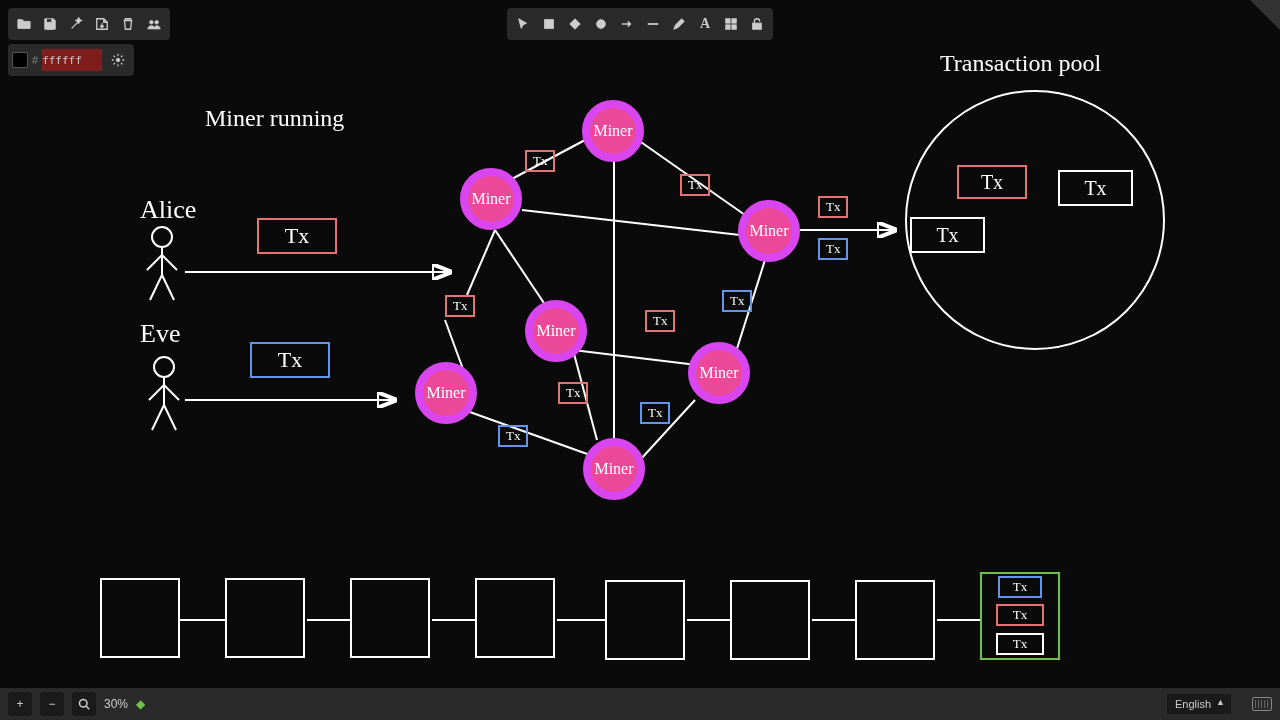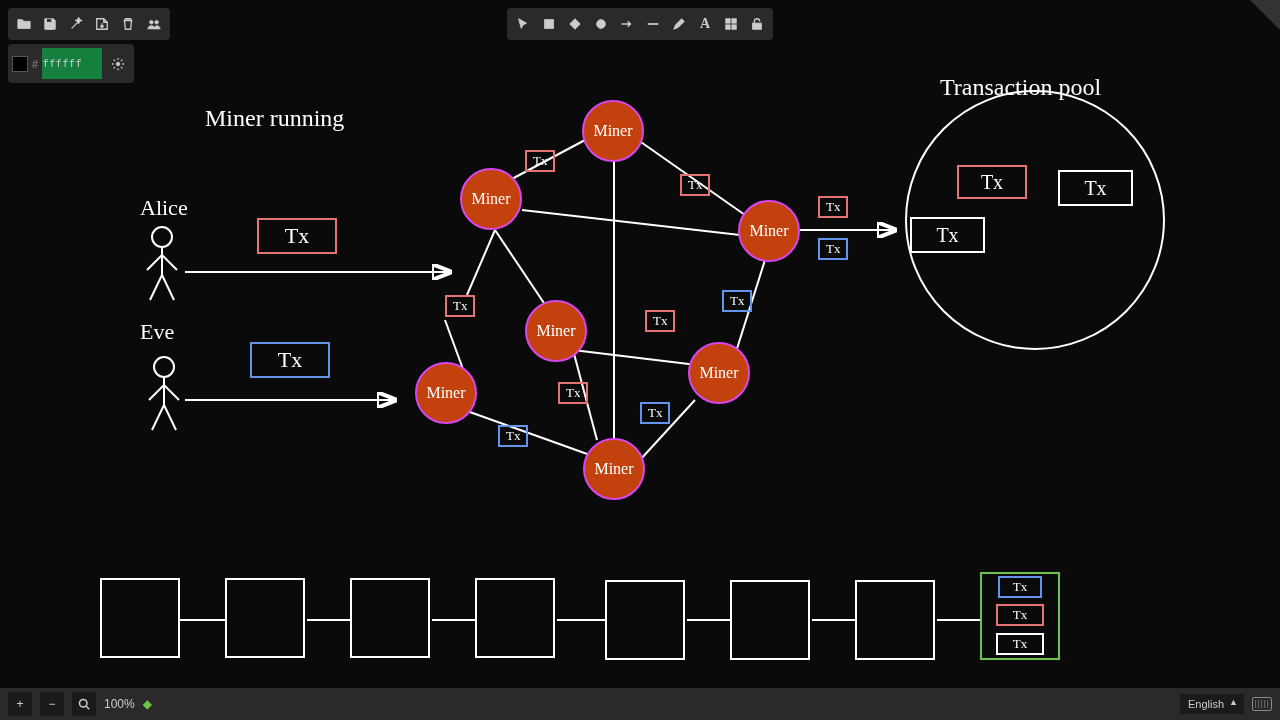--- a/index.html
+++ b/index.html
@@ -20,51 +20,51 @@
     position: absolute; top: 8px; left: 50%; transform: translateX(-50%);
     background: #2a2a2a; border-radius: 4px;
     display: flex; padding: 4px; gap: 2px;
   }
   .tool-btn {
     width: 24px; height: 24px; display: flex; align-items: center; justify-content: center;
     color: #ccc; cursor: pointer; border-radius: 3px; font-size: 14px;
   }
   .tool-btn svg { width: 14px; height: 14px; fill: #ccc; stroke: #ccc; }
   .color-input {
-    background: #15803d; border: none; color: #ccc; width: 60px; height: 31px;
+    background: #7f1d1d; border: none; color: #ccc; width: 60px; height: 22px;
     font-size: 11px; padding: 2px 0; font-family: monospace;
   }
   .color-swatch { width: 16px; height: 16px; border: 1px solid #555; }
   
   
   .canvas-label {
     position: absolute; color: #fff; font-family: 'Comic Sans MS', cursive;
   }
   .title-label { font-size: 24px; }
   .pool-title { font-size: 24px; }
-  .actor-label { font-size: 22px; }
+  .actor-label { font-size: 26px; }
   
   
   .tx-box {
     position: absolute; border: 2px solid; color: #fff;
     font-family: 'Comic Sans MS', cursive; font-size: 16px;
     display: flex; align-items: center; justify-content: center;
     background: transparent; padding: 2px 8px;
   }
   .tx-red { border-color: #e57373; }
   .tx-blue { border-color: #6495ed; }
   .tx-white { border-color: #fff; }
   .tx-small { font-size: 13px; padding: 1px 6px; }
   
   
   .miner {
-    position: absolute; border: 2px solid #d946ef; border-radius: 50%;
+    position: absolute; border: 8px solid #d946ef; border-radius: 50%;
     color: #fff; font-family: 'Comic Sans MS', cursive; font-size: 16px;
     display: flex; align-items: center; justify-content: center;
-    width: 62px; height: 62px; background: #c2410c;
+    width: 62px; height: 62px; background: #ec4899;
   }
   
   
   .pool-circle {
     position: absolute; border: 2px solid #fff; border-radius: 50%;
     width: 260px; height: 260px;
   }
   
   
   .block {
@@ -92,21 +92,21 @@
     gap: 8px; color: #ccc; font-size: 12px;
   }
   .bottom-btn {
     width: 24px; height: 24px; display: flex; align-items: center; justify-content: center;
     background: #1a1a1a; border-radius: 3px; cursor: pointer; color: #ccc;
   }
   .lang-select {
     margin-left: auto; background: #1a1a1a; color: #ccc; border: none;
     padding: 4px 20px 4px 8px; font-size: 11px; position: relative;
   }
-  .lang-wrap { margin-left: auto; display: flex; align-items: center; gap: 8px; }
+  .lang-wrap { margin-left: auto; display: flex; align-items: center; gap: 21px; }
   .kbd-icon { width: 20px; height: 14px; border: 1px solid #888; border-radius: 2px; position: relative; }
   .kbd-icon::before { content:""; position:absolute; inset:2px; background: repeating-linear-gradient(90deg,#888 0 1px, transparent 1px 3px); opacity: .6;}
   
   .corner-flag {
     position: absolute; top: 0; right: 0; width: 0; height: 0;
     border-left: 30px solid transparent; border-top: 30px solid #333;
   }
   .shield-icon { color: #6cc24a; font-size: 12px; }
 </style>
 </head>
@@ -244,21 +244,21 @@
   <line x1="180" y1="620" x2="225" y2="620"></line>
   <line x1="307" y1="620" x2="350" y2="620"></line>
   <line x1="432" y1="620" x2="475" y2="620"></line>
   <line x1="557" y1="620" x2="605" y2="620"></line>
   <line x1="687" y1="620" x2="730" y2="620"></line>
   <line x1="812" y1="620" x2="855" y2="620"></line>
   <line x1="937" y1="620" x2="980" y2="620"></line>
 </svg>
 
 <div class="canvas-label title-label" style="left:205px;top:105px">Miner running</div>
-<div class="canvas-label pool-title" style="left:940px;top:74px">Transaction pool</div>
+<div class="canvas-label pool-title" style="left:940px;top:50px">Transaction pool</div>
 <div class="canvas-label actor-label" style="left:140px;top:195px">Alice</div>
 <div class="canvas-label actor-label" style="left:140px;top:319px">Eve</div>
 
 <div class="stick-figure" style="left:142px;top:225px">
   <svg width="40" height="80" viewBox="0 0 40 80">
       <circle cx="20" cy="12" r="10"></circle>
       <line x1="20" y1="22" x2="20" y2="50"></line>
       <line x1="20" y1="30" x2="5" y2="45"></line>
       <line x1="20" y1="30" x2="35" y2="45"></line>
       <line x1="20" y1="50" x2="8" y2="75"></line>
@@ -319,21 +319,21 @@
 
 <div class="bottom-bar">
   <div class="bottom-btn">+</div>
   <div class="bottom-btn">−</div>
   <div class="bottom-btn">
       <svg width="12" height="12" viewBox="0 0 16 16">
         <circle cx="7" cy="7" r="5" fill="none" stroke="#ccc" stroke-width="2"></circle>
         <line x1="11" y1="11" x2="15" y2="15" stroke="#ccc" stroke-width="2"></line>
       </svg>
     </div>
-  <span>100%</span>
+  <span>30%</span>
   <span class="shield-icon">◆</span>
   <div class="lang-wrap">
     <div class="lang-select">
       <span>English</span>
       <span style="position:absolute;right:6px;top:3px;font-size:9px">▲</span>
     </div>
     <div class="kbd-icon"></div>
   </div>
 </div>
 

